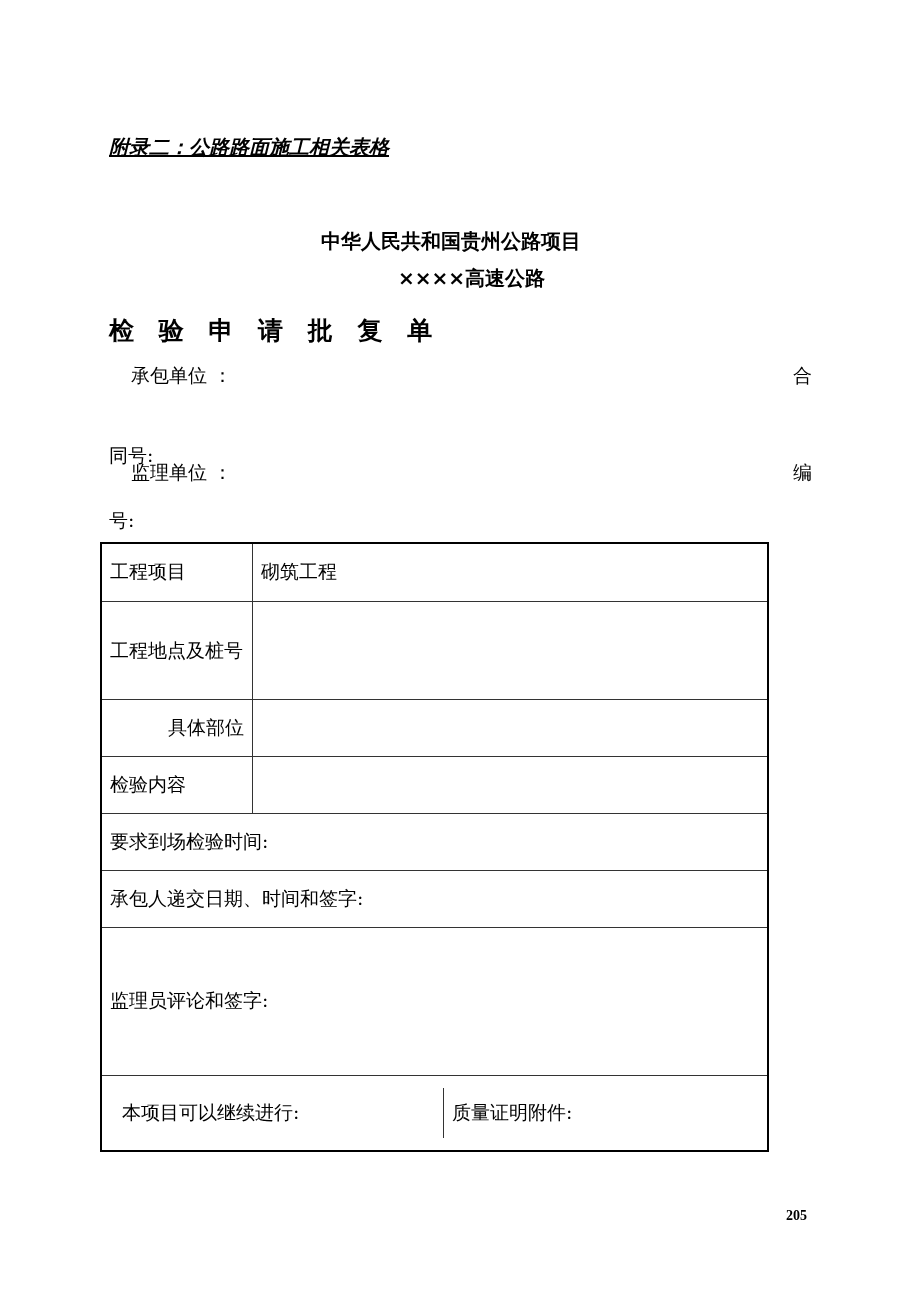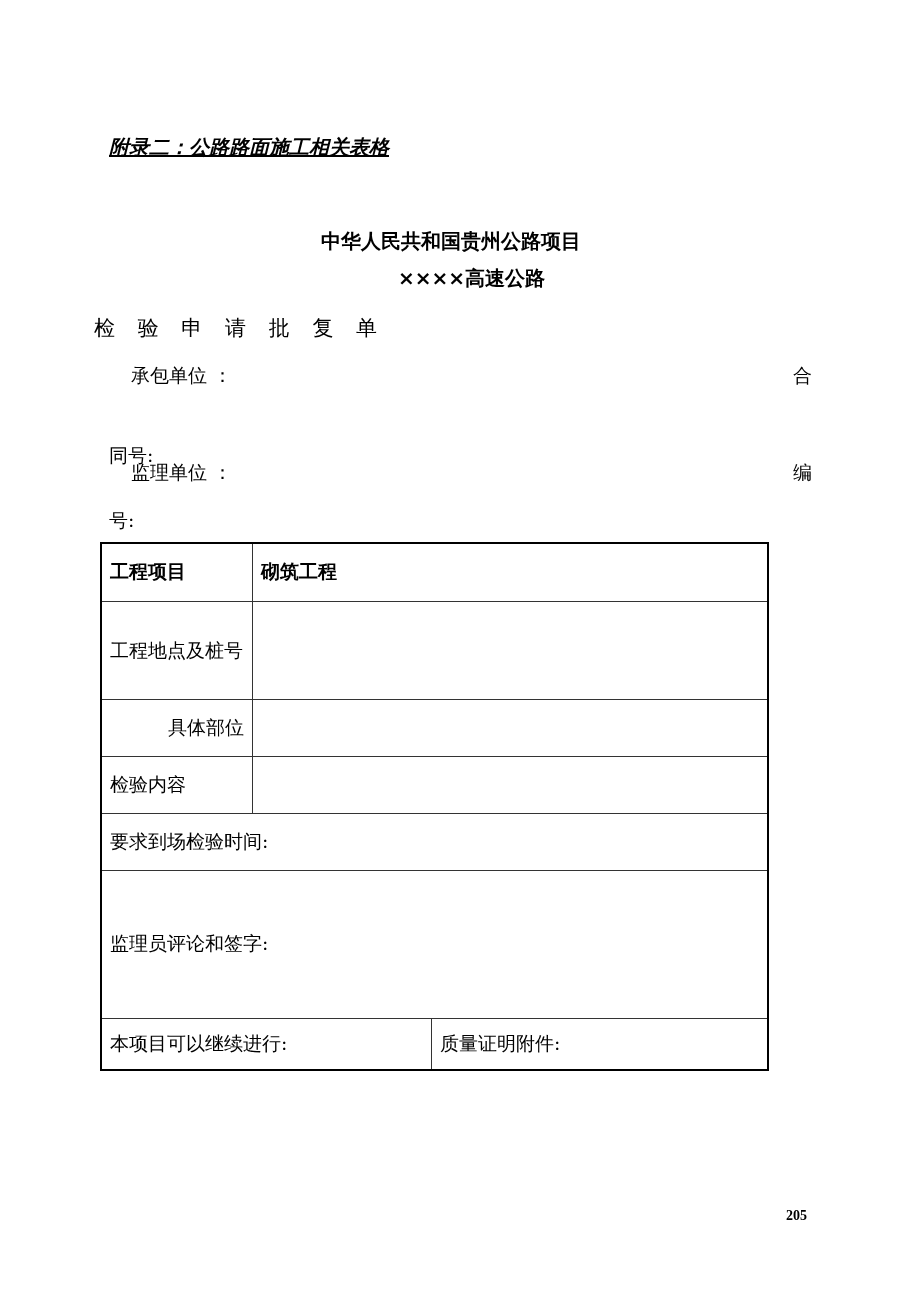--- a/index.html
+++ b/index.html
@@ -16,21 +16,21 @@
   }
   .heading1 {
     left: 321px; top: 228px; font-size: 20px; font-weight: bold;
     font-family: "DejaVu Sans", "Liberation Sans", sans-serif;
   }
   .heading2 {
     left: 398px; top: 265px; font-size: 20px; font-weight: bold;
     font-family: "DejaVu Sans", "Liberation Sans", sans-serif;
   }
   .form-title {
-    left: 94px; top: 314px; font-size: 21px; font-weight: normal; letter-spacing: 8px;
+    left: 109px; top: 314px; font-size: 25px; font-weight: bold; letter-spacing: 8px;
     font-family: "DejaVu Sans", "Liberation Sans", sans-serif;
   }
   .line-text { font-size: 19px; }
   .right-char { left: 793px; font-size: 19px; }
   table.form {
     position: absolute; left: 100px; top: 542px; width: 669px;
     border-collapse: collapse; border: 2px solid #000;
     font-size: 19px;
   }
   table.form td {
@@ -54,46 +54,49 @@
 
 <div class="abs line-text" style="left:131px; top:363px;">承包单位 ：</div>
 <div class="abs right-char" style="top:363px;">合</div>
 <div class="abs line-text" style="left:109px; top:411px;margin-top:32px;">同号:</div>
 <div class="abs line-text" style="left:131px; top:460px;">监理单位 ：</div>
 <div class="abs right-char" style="top:460px;">编</div>
 <div class="abs line-text" style="left:109px; top:508px;">号:</div>
 
 <table class="form">
   <tbody>
-      <tr style="height:58px;font-weight:bold;">
+      <tr style="height:58px;">
     <td class="label">工程项目</td>
     <td>砌筑工程</td>
   </tr>
   <tr style="height:98px;">
     <td class="label">
           <div class="lbl-wrap">工程地点及桩号</div>
         </td>
     <td></td>
   </tr>
   <tr style="height:57px;text-align:right;">
     <td class="label">具体部位</td>
     <td></td>
   </tr>
   <tr style="height:57px;">
     <td class="label">检验内容</td>
     <td></td>
   </tr>
   <tr style="height:57px;margin-left:16px;">
     <td colspan="2">要求到场检验时间:</td>
   </tr>
+  <tr style="height:57px;">
+    <td colspan="2">承包人递交日期、时间和签字:</td>
+  </tr>
   <tr style="height:148px;">
     <td colspan="2" class="top">监理员评论和签字:</td>
   </tr>
   <tr style="height:50px;">
-    <td colspan="2" style="padding:0;">
+    <td colspan="2" style="padding:12px;">
       <div style="display:flex; height:50px;">
         <div style="width:313px; border-right:1px solid #333; padding:0 8px; display:flex; align-items:center;">本项目可以继续进行:</div>
         <div style="flex:1; padding:0 8px; display:flex; align-items:center;">质量证明附件:</div>
       </div>
     </td>
   </tr>
 </tbody>
   </table>
 
 <div class="abs page-num">205</div>

